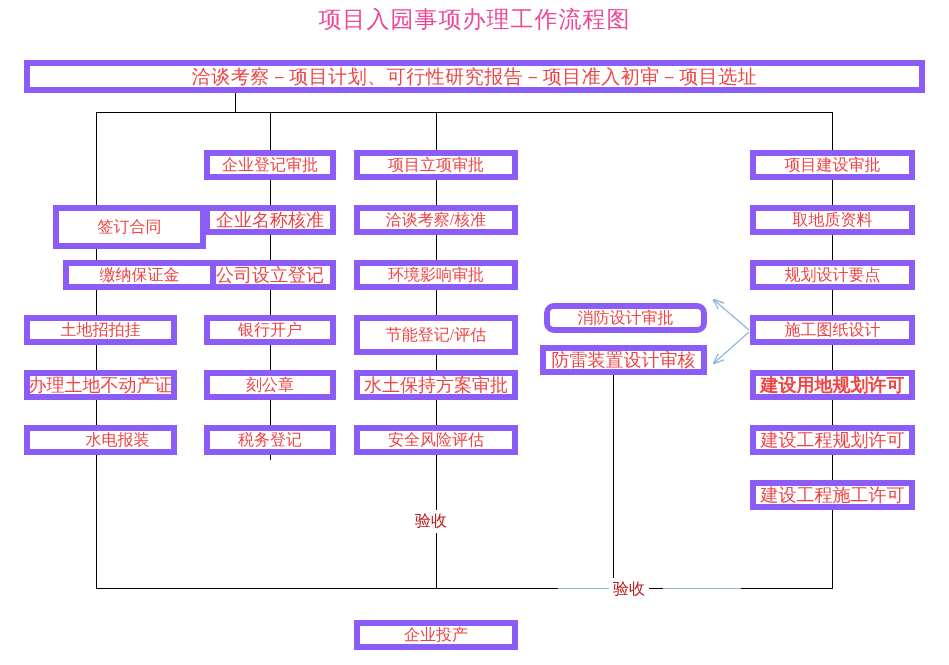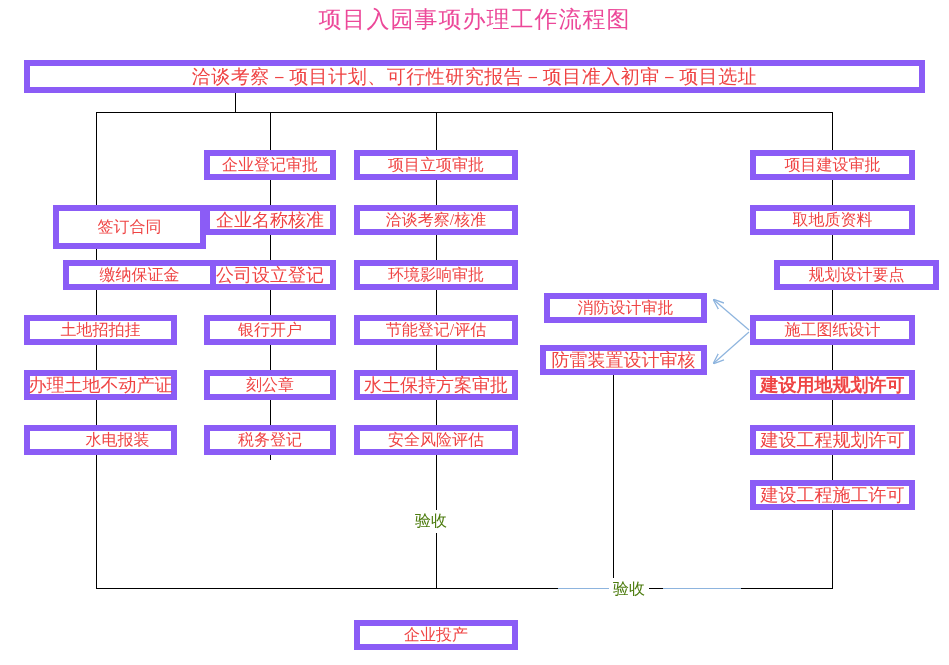--- a/index.html
+++ b/index.html
@@ -57,21 +57,21 @@
   .hline { height: 1px; }
   .blue-seg {
     position: absolute;
     background: #8db4de;
     height: 1px;
     z-index: 2;
   }
   .label {
     position: absolute;
     font-size: 16px;
-    color: #4d7c0f;
+    color: #b91c1c;
     background: #ffffff;
     padding: 1px 4px;
     white-space: nowrap;
     z-index: 4;
   }
   .arrow-svg {
     position: absolute;
     left: 0;
     top: 0;
     width: 949px;
@@ -102,42 +102,42 @@
   <div class="box tight" style="left:204px; top:205px; width:132px; height:30px;">企业名称核准</div>
   <div class="box tight" style="left:204px; top:260px; width:132px; height:30px;">公司设立登记</div>
   <div class="box" style="left:204px; top:315px; width:132px; height:30px;">银行开户</div>
   <div class="box" style="left:204px; top:370px; width:132px; height:30px;">刻公章</div>
   <div class="box" style="left:204px; top:425px; width:132px; height:30px;">税务登记</div>
   <div class="line vline" style="left:270px; top:180px; height:280px;"></div>
 
   <div class="box" style="left:354px; top:150px; width:164px; height:30px;">项目立项审批</div>
   <div class="box" style="left:354px; top:205px; width:164px; height:30px;">洽谈考察/核准</div>
   <div class="box" style="left:354px; top:260px; width:164px; height:30px;">环境影响审批</div>
-  <div class="box" style="left:354px; top:315px; width:164px; height:30px;">节能登记/评估</div>
+  <div class="box" style="left:354px; top:315px; width:164px; height:40px;">节能登记/评估</div>
   <div class="box tight" style="left:354px; top:370px; width:164px; height:30px;">水土保持方案审批</div>
   <div class="box" style="left:354px; top:425px; width:164px; height:30px;">安全风险评估</div>
   <div class="line vline" style="left:436px; top:180px; height:409px;"></div>
 
   <div class="box" style="left:37px; top:205px; width:153px; height:44px;margin-left:16px;">签订合同</div>
   <div class="box" style="left:24px; top:260px; width:153px; height:30px;margin-left:39px;">缴纳保证金</div>
   <div class="box tight" style="left:24px; top:370px; width:153px; height:30px;">办理土地不动产证</div>
   <div class="box" style="left:24px; top:315px; width:153px; height:30px;">土地招拍挂</div>
   <div class="box" style="left:24px; top:425px; width:153px; height:30px;padding-left:34px;">水电报装</div>
   <div class="line vline" style="left:96px; top:205px; height:384px;"></div>
 
   <div class="box" style="left:750px; top:150px; width:165px; height:30px;">项目建设审批</div>
   <div class="box" style="left:750px; top:205px; width:165px; height:30px;text-align:right;">取地质资料</div>
-  <div class="box" style="left:750px; top:260px; width:165px; height:30px;margin-left:24px;">规划设计要点</div>
+  <div class="box" style="left:750px; top:260px; width:165px; height:30px;">规划设计要点</div>
   <div class="box" style="left:750px; top:315px; width:165px; height:30px;">施工图纸设计</div>
   <div class="box tight" style="left:750px; top:370px; width:165px; height:30px;font-weight:bold;">建设用地规划许可</div>
   <div class="box tight" style="left:750px; top:425px; width:165px; height:30px;">建设工程规划许可</div>
   <div class="box tight" style="left:750px; top:480px; width:165px; height:30px;">建设工程施工许可</div>
   <div class="line vline" style="left:832px; top:180px; height:409px;"></div>
 
-  <div class="box" style="left:544px; top:293px; width:163px; height:30px;">消防设计审批</div>
+  <div class="box" style="left:544px; top:303px; width:163px; height:30px;border-radius:10px;">消防设计审批</div>
   <div class="box tight" style="left:540px; top:345px; width:167px; height:30px;">防雷装置设计审核</div>
   <div class="line vline" style="left:613px; top:375px; height:214px;"></div>
 
   <svg class="arrow-svg" viewBox="0 0 949 665">
     <defs>
       <marker id="ah" markerWidth="9" markerHeight="9" refX="8" refY="4.5" orient="auto">
         <path d="M9,4.5 L0,1 M9,4.5 L0,8" stroke="#8db4de" stroke-width="1.1" fill="none"></path>
       </marker>
     </defs>
     <line x1="749" y1="330" x2="714" y2="300" stroke="#8db4de" stroke-width="1.2" marker-end="url(#ah)"></line>

